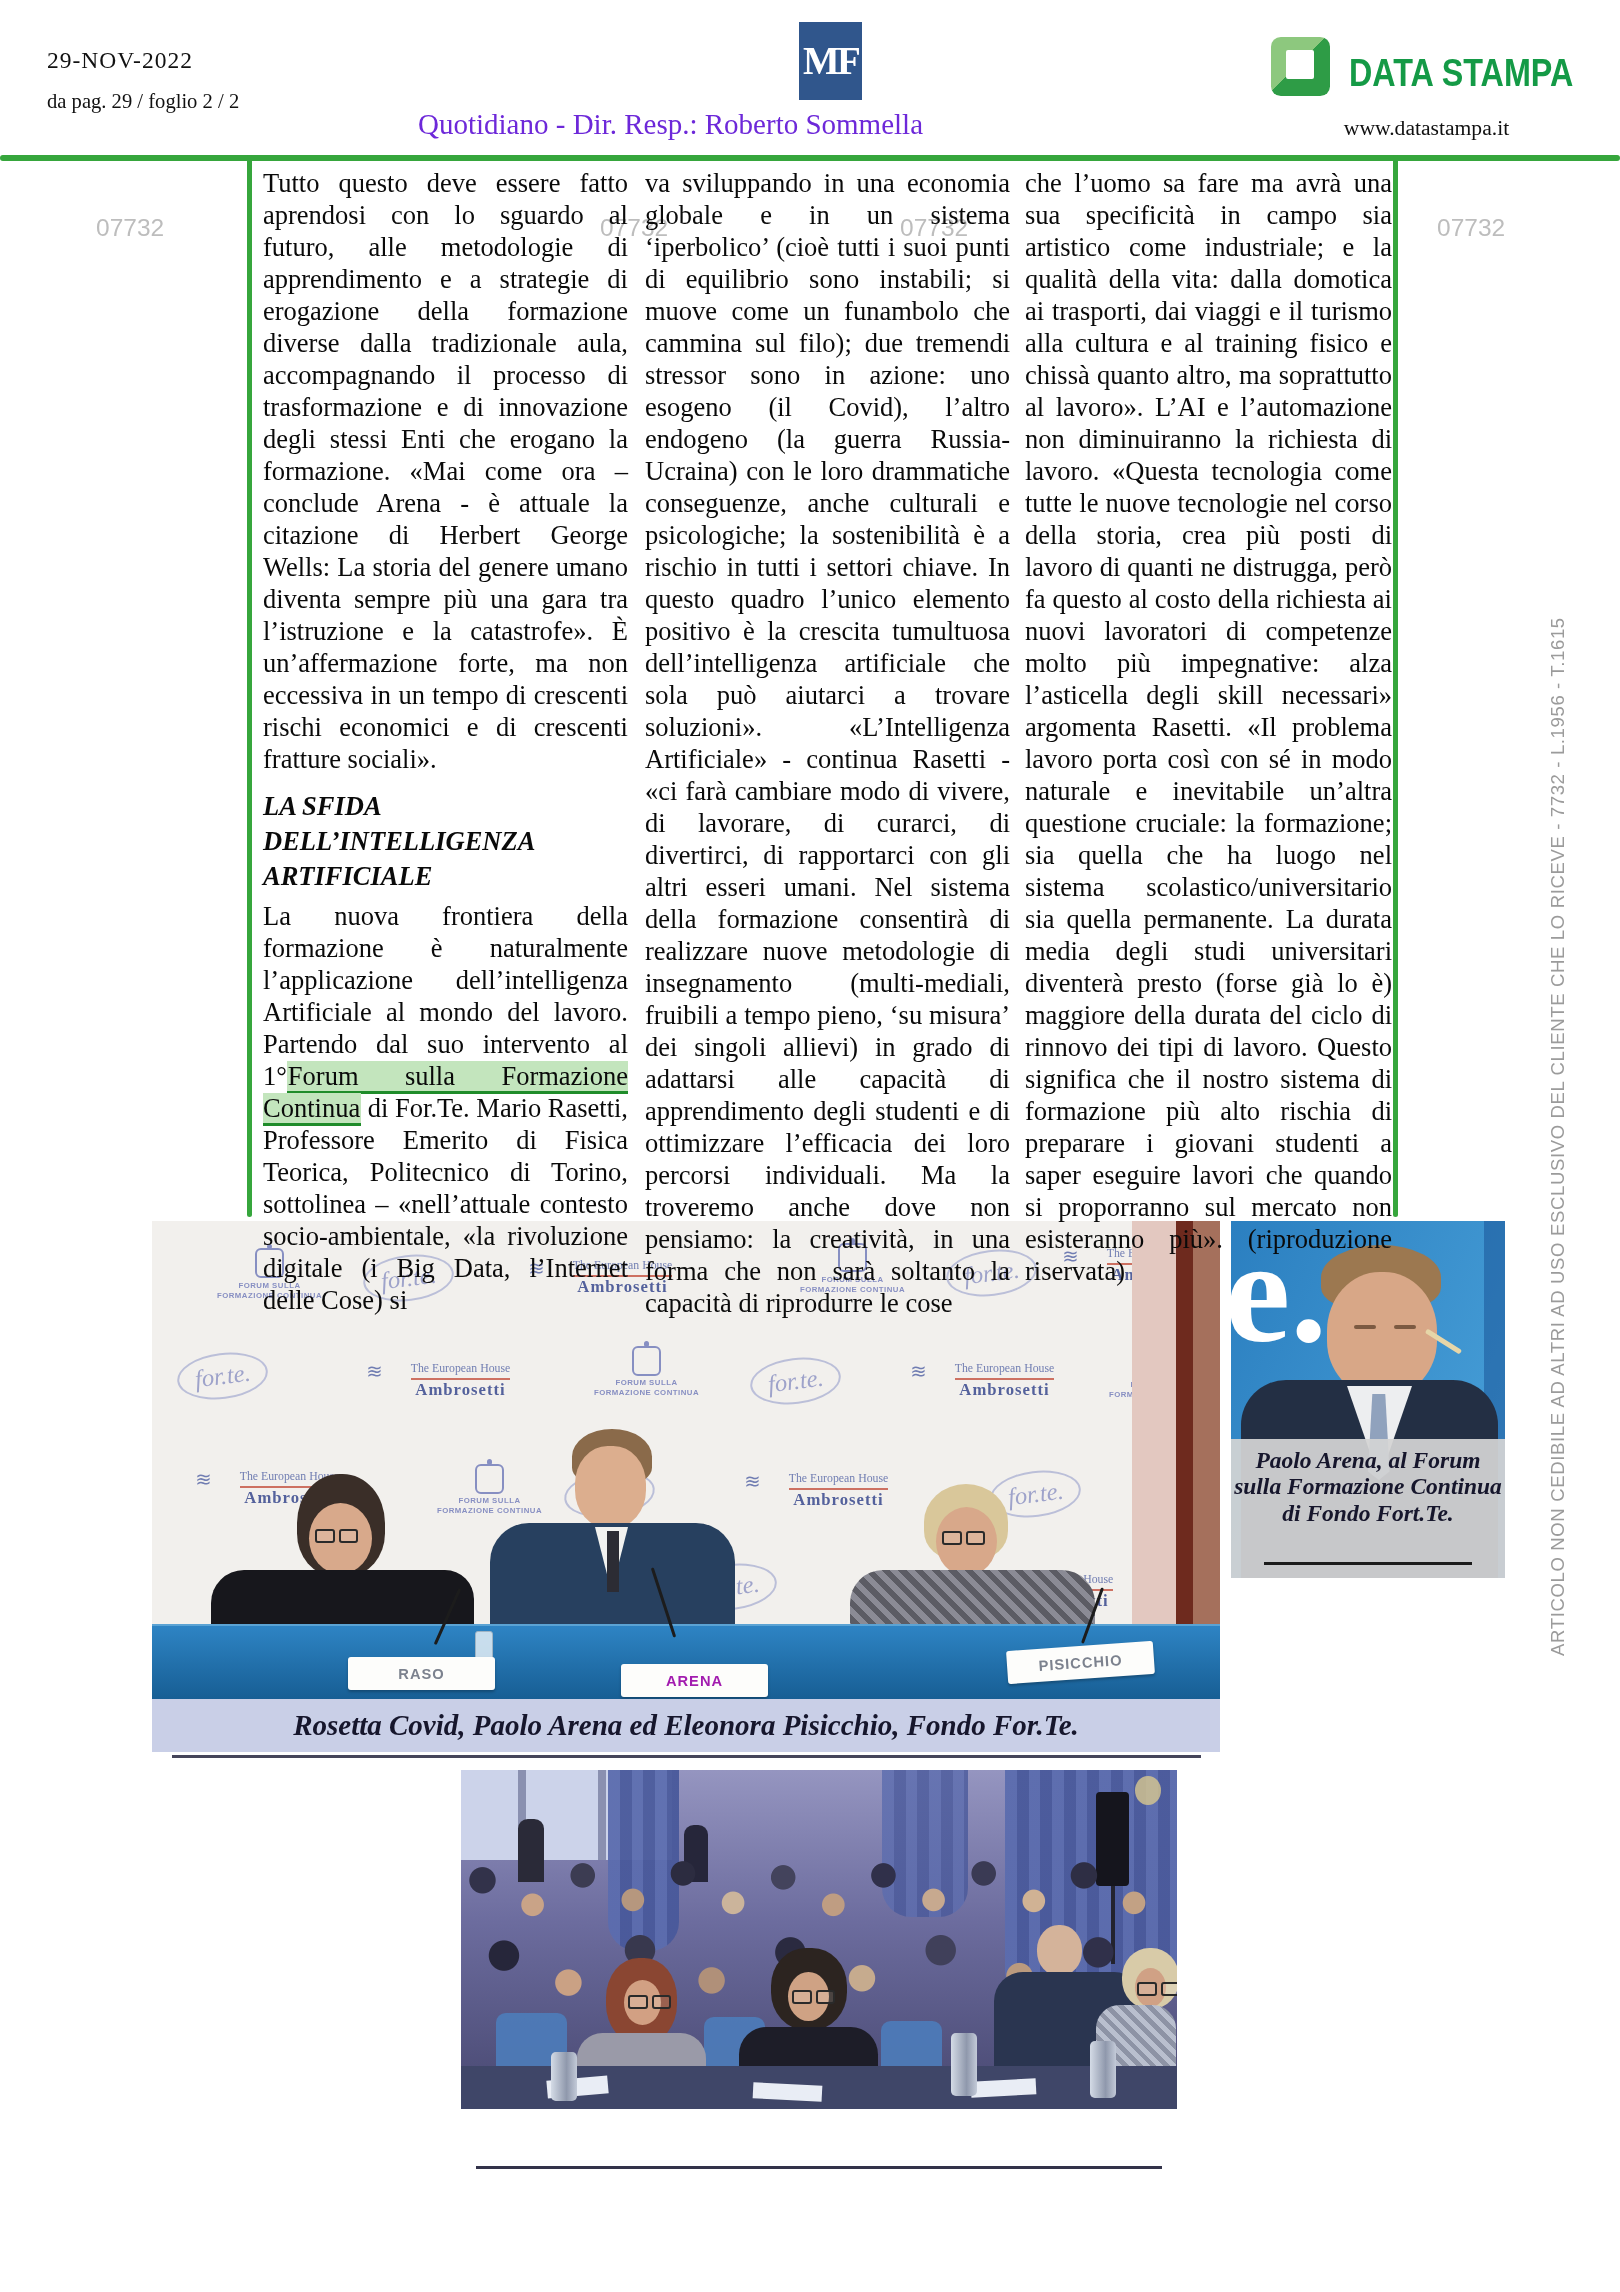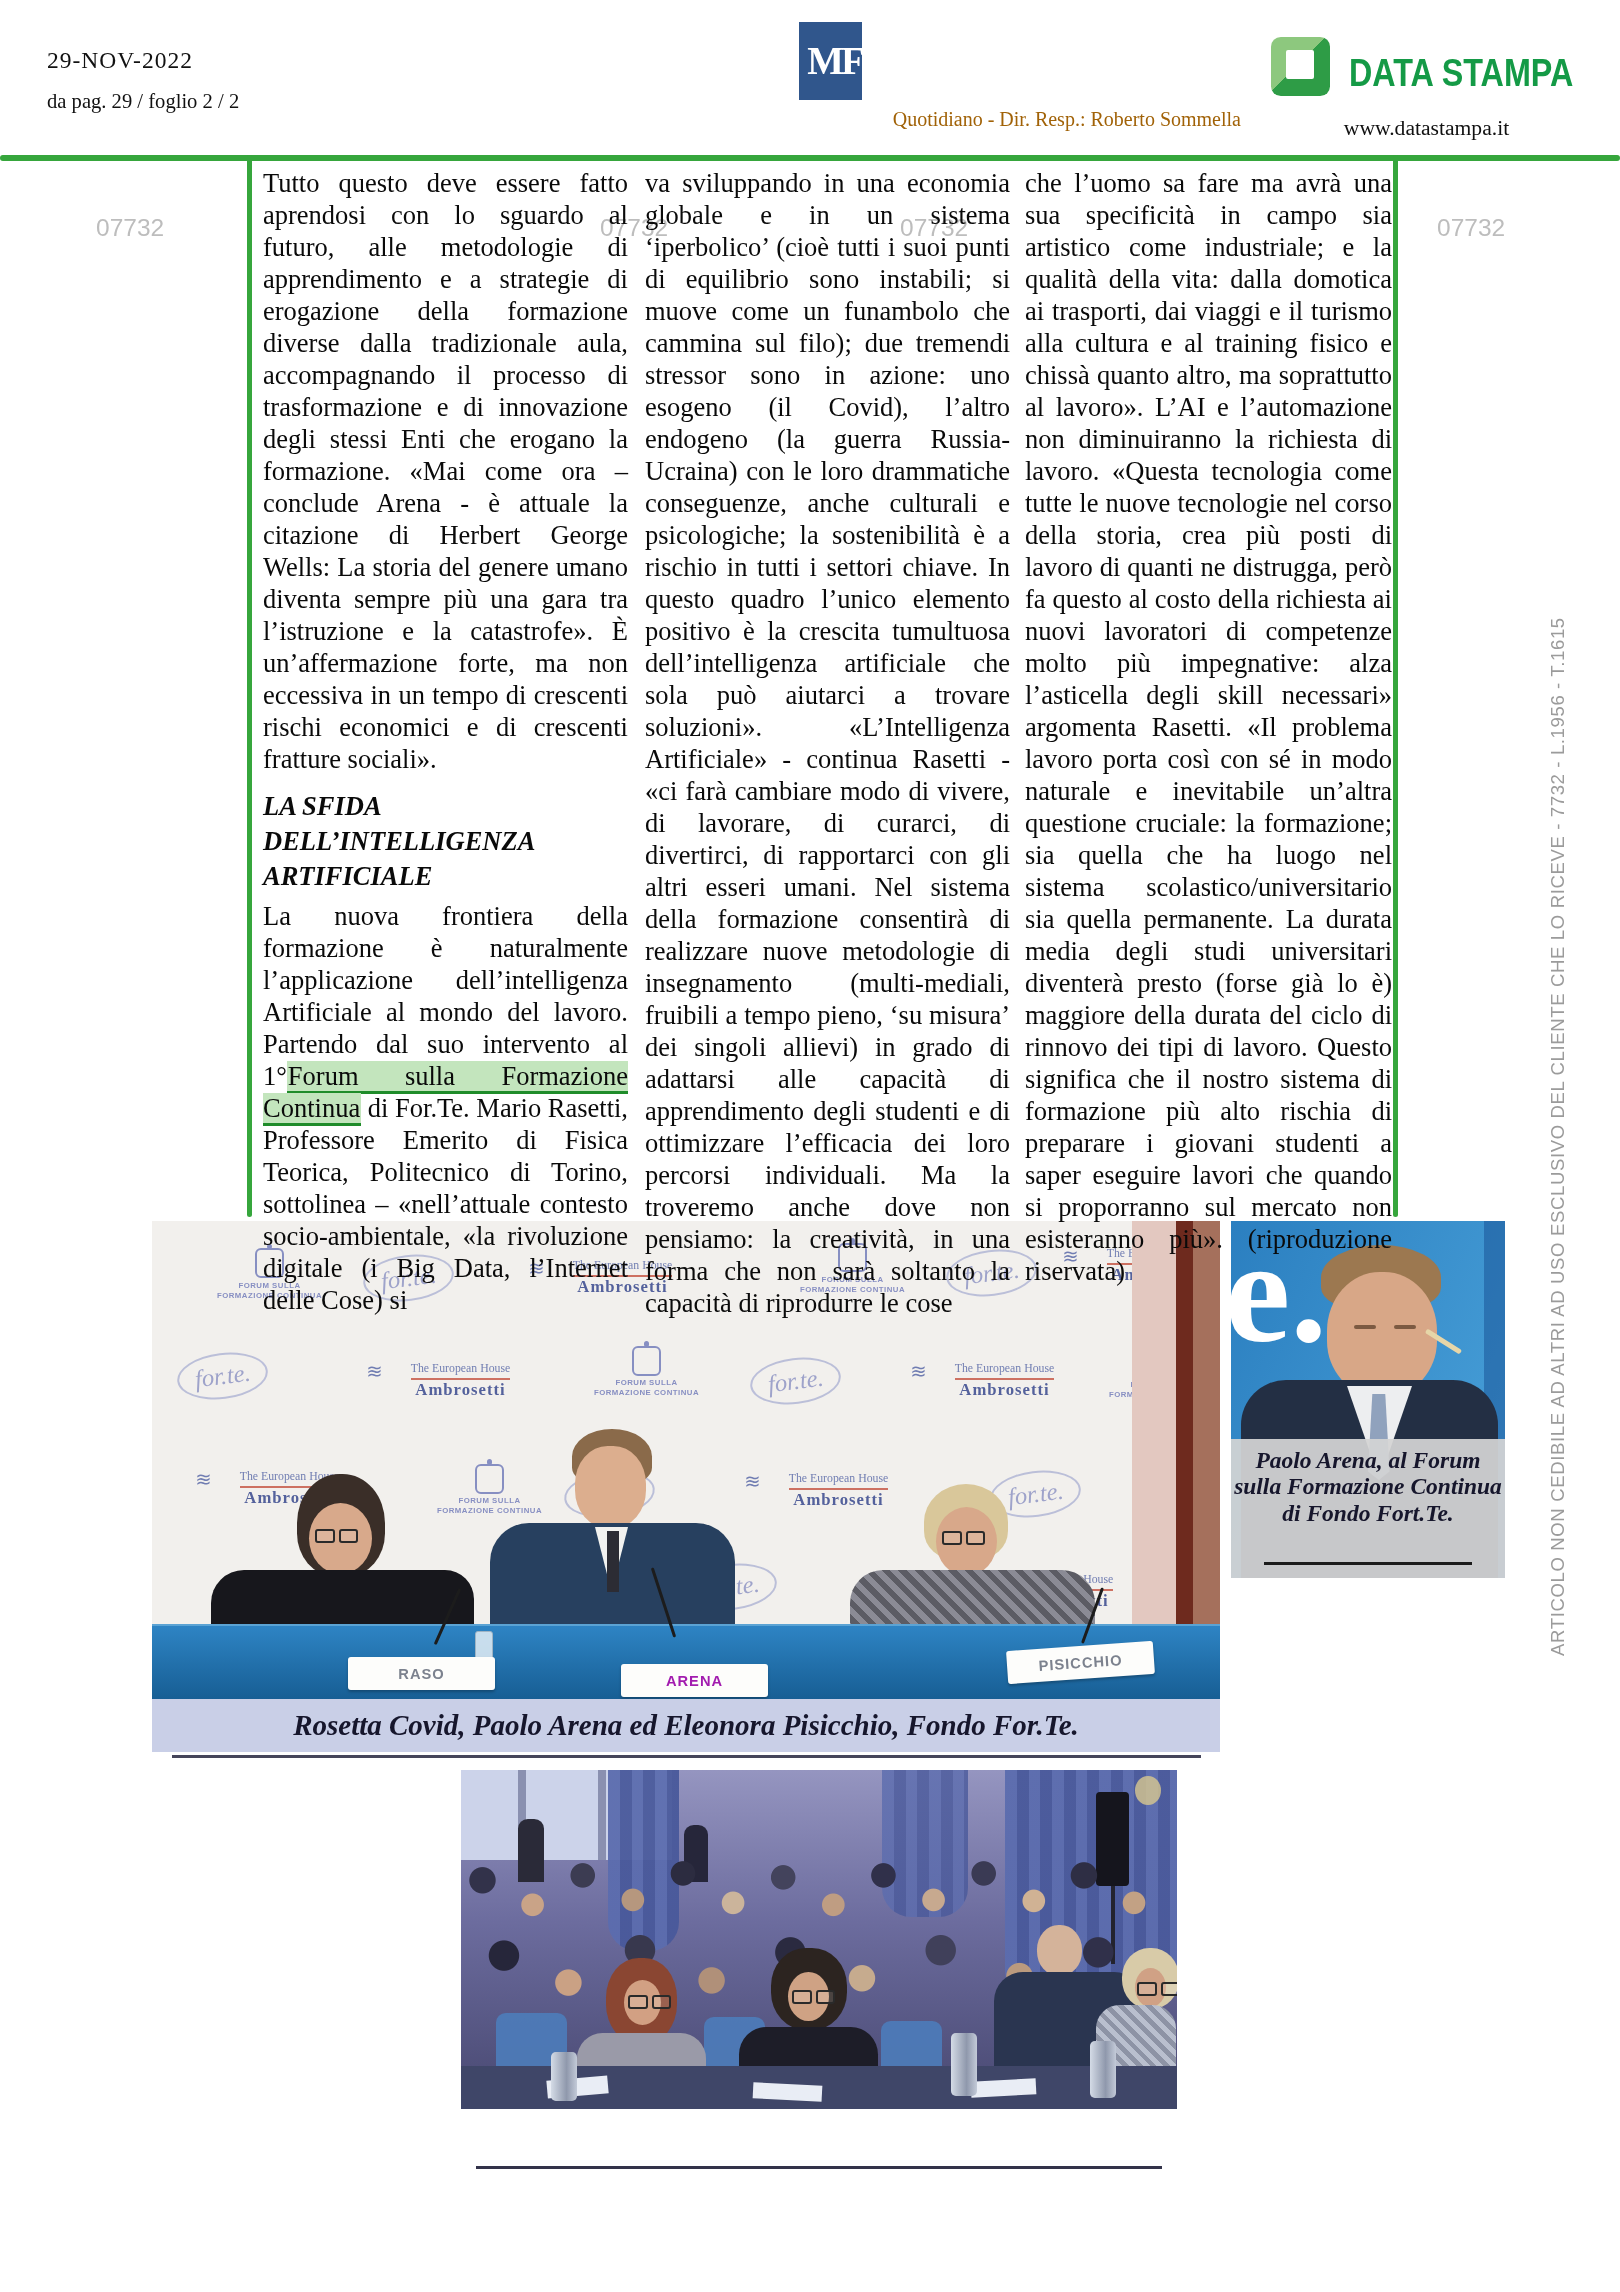--- a/index.html
+++ b/index.html
@@ -5,21 +5,21 @@
   html,body{margin:0;padding:0;background:#fff;}
   .page{position:relative;width:1620px;height:2293px;background:#ffffff;overflow:hidden;
         font-family:"Liberation Serif",serif;color:#0a0a0a;}
   .abs{position:absolute;}
 
   
   .hdr-date{font-size:23.5px;letter-spacing:1px;color:#111;}
   .hdr-page{font-size:20.6px;color:#111;}
   .mf-logo{width:63px;height:78px;background:#30568c;display:flex;align-items:center;justify-content:center;}
   .mf-logo span{color:#fff;font-family:"Liberation Serif",serif;font-weight:bold;font-size:39px;letter-spacing:-2.9px;}
-  .pub-lines{width:823px;text-align:right;font-size:20px;color:#a16207;}
+  .pub-lines{width:823px;text-align:left;font-size:29px;color:#6d28d9;}
   .pub-lines div{margin-bottom:5.9px;}
   .ds-icon{width:59px;height:59px;border-radius:9.8px;background:linear-gradient(135deg,#8dc87e 0%,#8dc87e 46%,#2e9c46 46%);}
   .ds-icon .hole{position:absolute;left:14.7px;top:12.7px;width:28px;height:29px;background:#fff;border-radius:2px;}
   .ds-text{font-family:"Liberation Sans",sans-serif;font-weight:bold;font-size:34px;color:#149a46;
            transform:scaleY(1.12) scaleX(.95);transform-origin:left top;white-space:nowrap;}
   .ds-url{width:245px;text-align:center;font-size:21.6px;color:#111;}
 
   .green-rule{background:#36a63c;border-radius:2.9px;}
 
   
@@ -112,21 +112,21 @@
          font-family:"Liberation Sans",sans-serif;font-size:18.6px;letter-spacing:0.6px;color:#9b9b9b;white-space:nowrap;}
 </style>
 </head>
 <body>
 
 <div class="page">
 
   <div class="abs hdr-date" style="left:47px;top:47px;">29-NOV-2022</div>
   <div class="abs hdr-page" style="left:47px;top:90px;">da pag.  29 /   foglio 2 / 2</div>
 
-  <div class="abs mf-logo" style="left:799px;top:21.6px;justify-content:flex-end;">
+  <div class="abs mf-logo" style="left:799px;top:21.6px;">
     <span>MF</span>
   </div>
   <div class="abs pub-lines" style="left:418px;top:108px;">
     <div>Quotidiano   -  Dir. Resp.:  Roberto Sommella</div>
   </div>
 
   <div class="abs ds-icon" style="left:1271px;top:37px;">
     <div class="hole"></div>
   </div>
   <div class="abs ds-text" style="left:1349px;top:51px;">DATA STAMPA</div>

